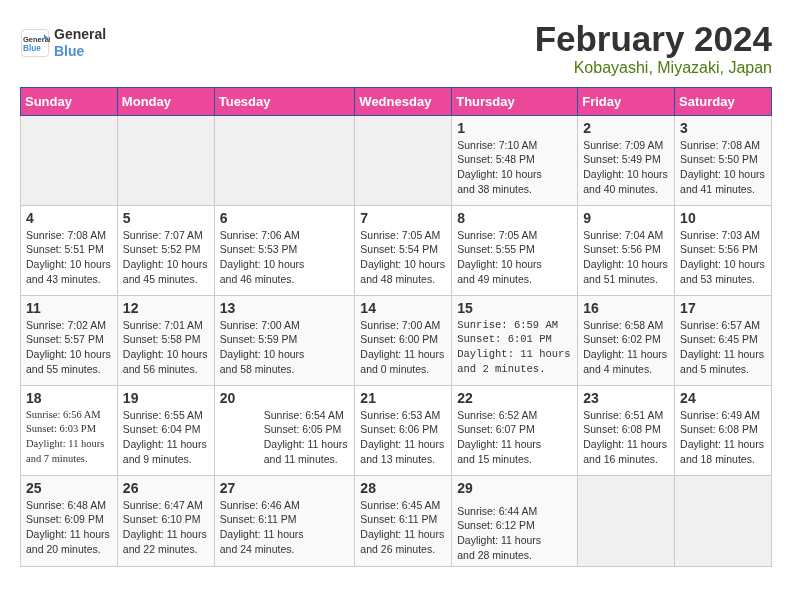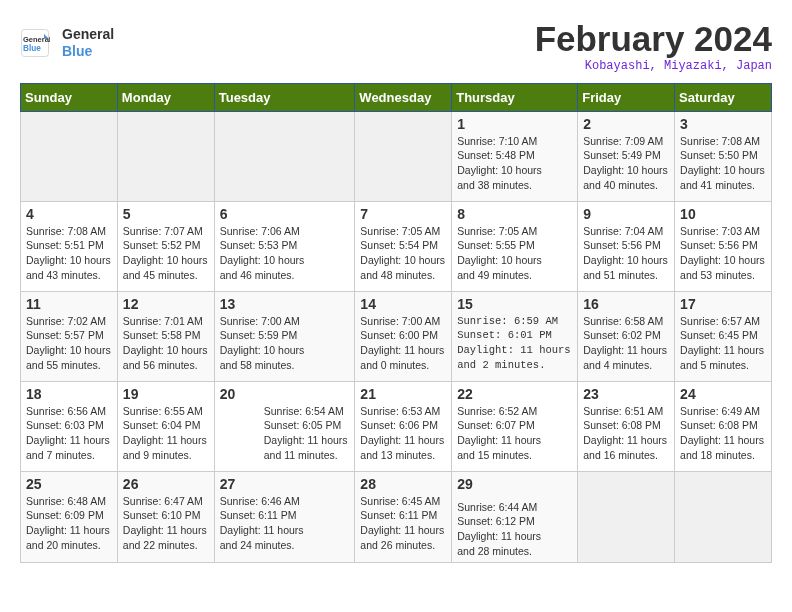--- a/index.html
+++ b/index.html
@@ -12,48 +12,47 @@
     }
     .header-area {
       display: flex;
       justify-content: space-between;
       align-items: flex-start;
       margin-bottom: 10px;
     }
     .logo {
       display: flex;
       align-items: center;
-      gap: 12px;
+      gap: 4px;
       margin-top: 6px;
     }
     .logo-icon {
       width: 30px;
       height: 30px;
     }
     .title-area {
       text-align: right;
     }
     .main-title {
       font-size: 35px;
       font-weight: bold;
       color: #333;
       line-height: 1.1;
     }
     .subtitle {
-      font-size: 12px;
-      color: #6d28d9;
-      font-family: Liberation Mono, monospace;
+      font-size: 16px;
+      color: #4d7c0f;
     }
     table {
       width: 100%;
       border-collapse: collapse;
       font-size: 11px;
     }
     thead tr th {
-      background: #4d7c0f;
+      background: #ec4899;
       color: #fff;
       padding: 6px 4px;
       text-align: left;
       font-size: 13px;
       font-weight: bold;
       border: 1px solid #2a55a0;
     }
     tbody tr td {
       border: 1px solid #ccc;
       padding: 4px 5px;
@@ -243,21 +242,21 @@
           <span class="day-num">17</span>
           <div class="day-info" style="white-space: pre-line;">Sunrise: 6:57 AM
 Sunset: 6:45 PM
 Daylight: 11 hours
 and 5 minutes.</div>
         </td>
       </tr>
       <tr>
         <td>
           <span class="day-num">18</span>
-          <div class="day-info" style="white-space: pre-line;">Sunrise: 6:56 AM
+          <div class="day-info" style="white-space: pre-line; font-family: Liberation Serif, serif;">Sunrise: 6:56 AM
 Sunset: 6:03 PM
 Daylight: 11 hours
 and 7 minutes.</div>
         </td>
         <td>
           <span class="day-num">19</span>
           <div class="day-info" style="white-space: pre-line;">Sunrise: 6:55 AM
 Sunset: 6:04 PM
 Daylight: 11 hours
 and 9 minutes.</div>

